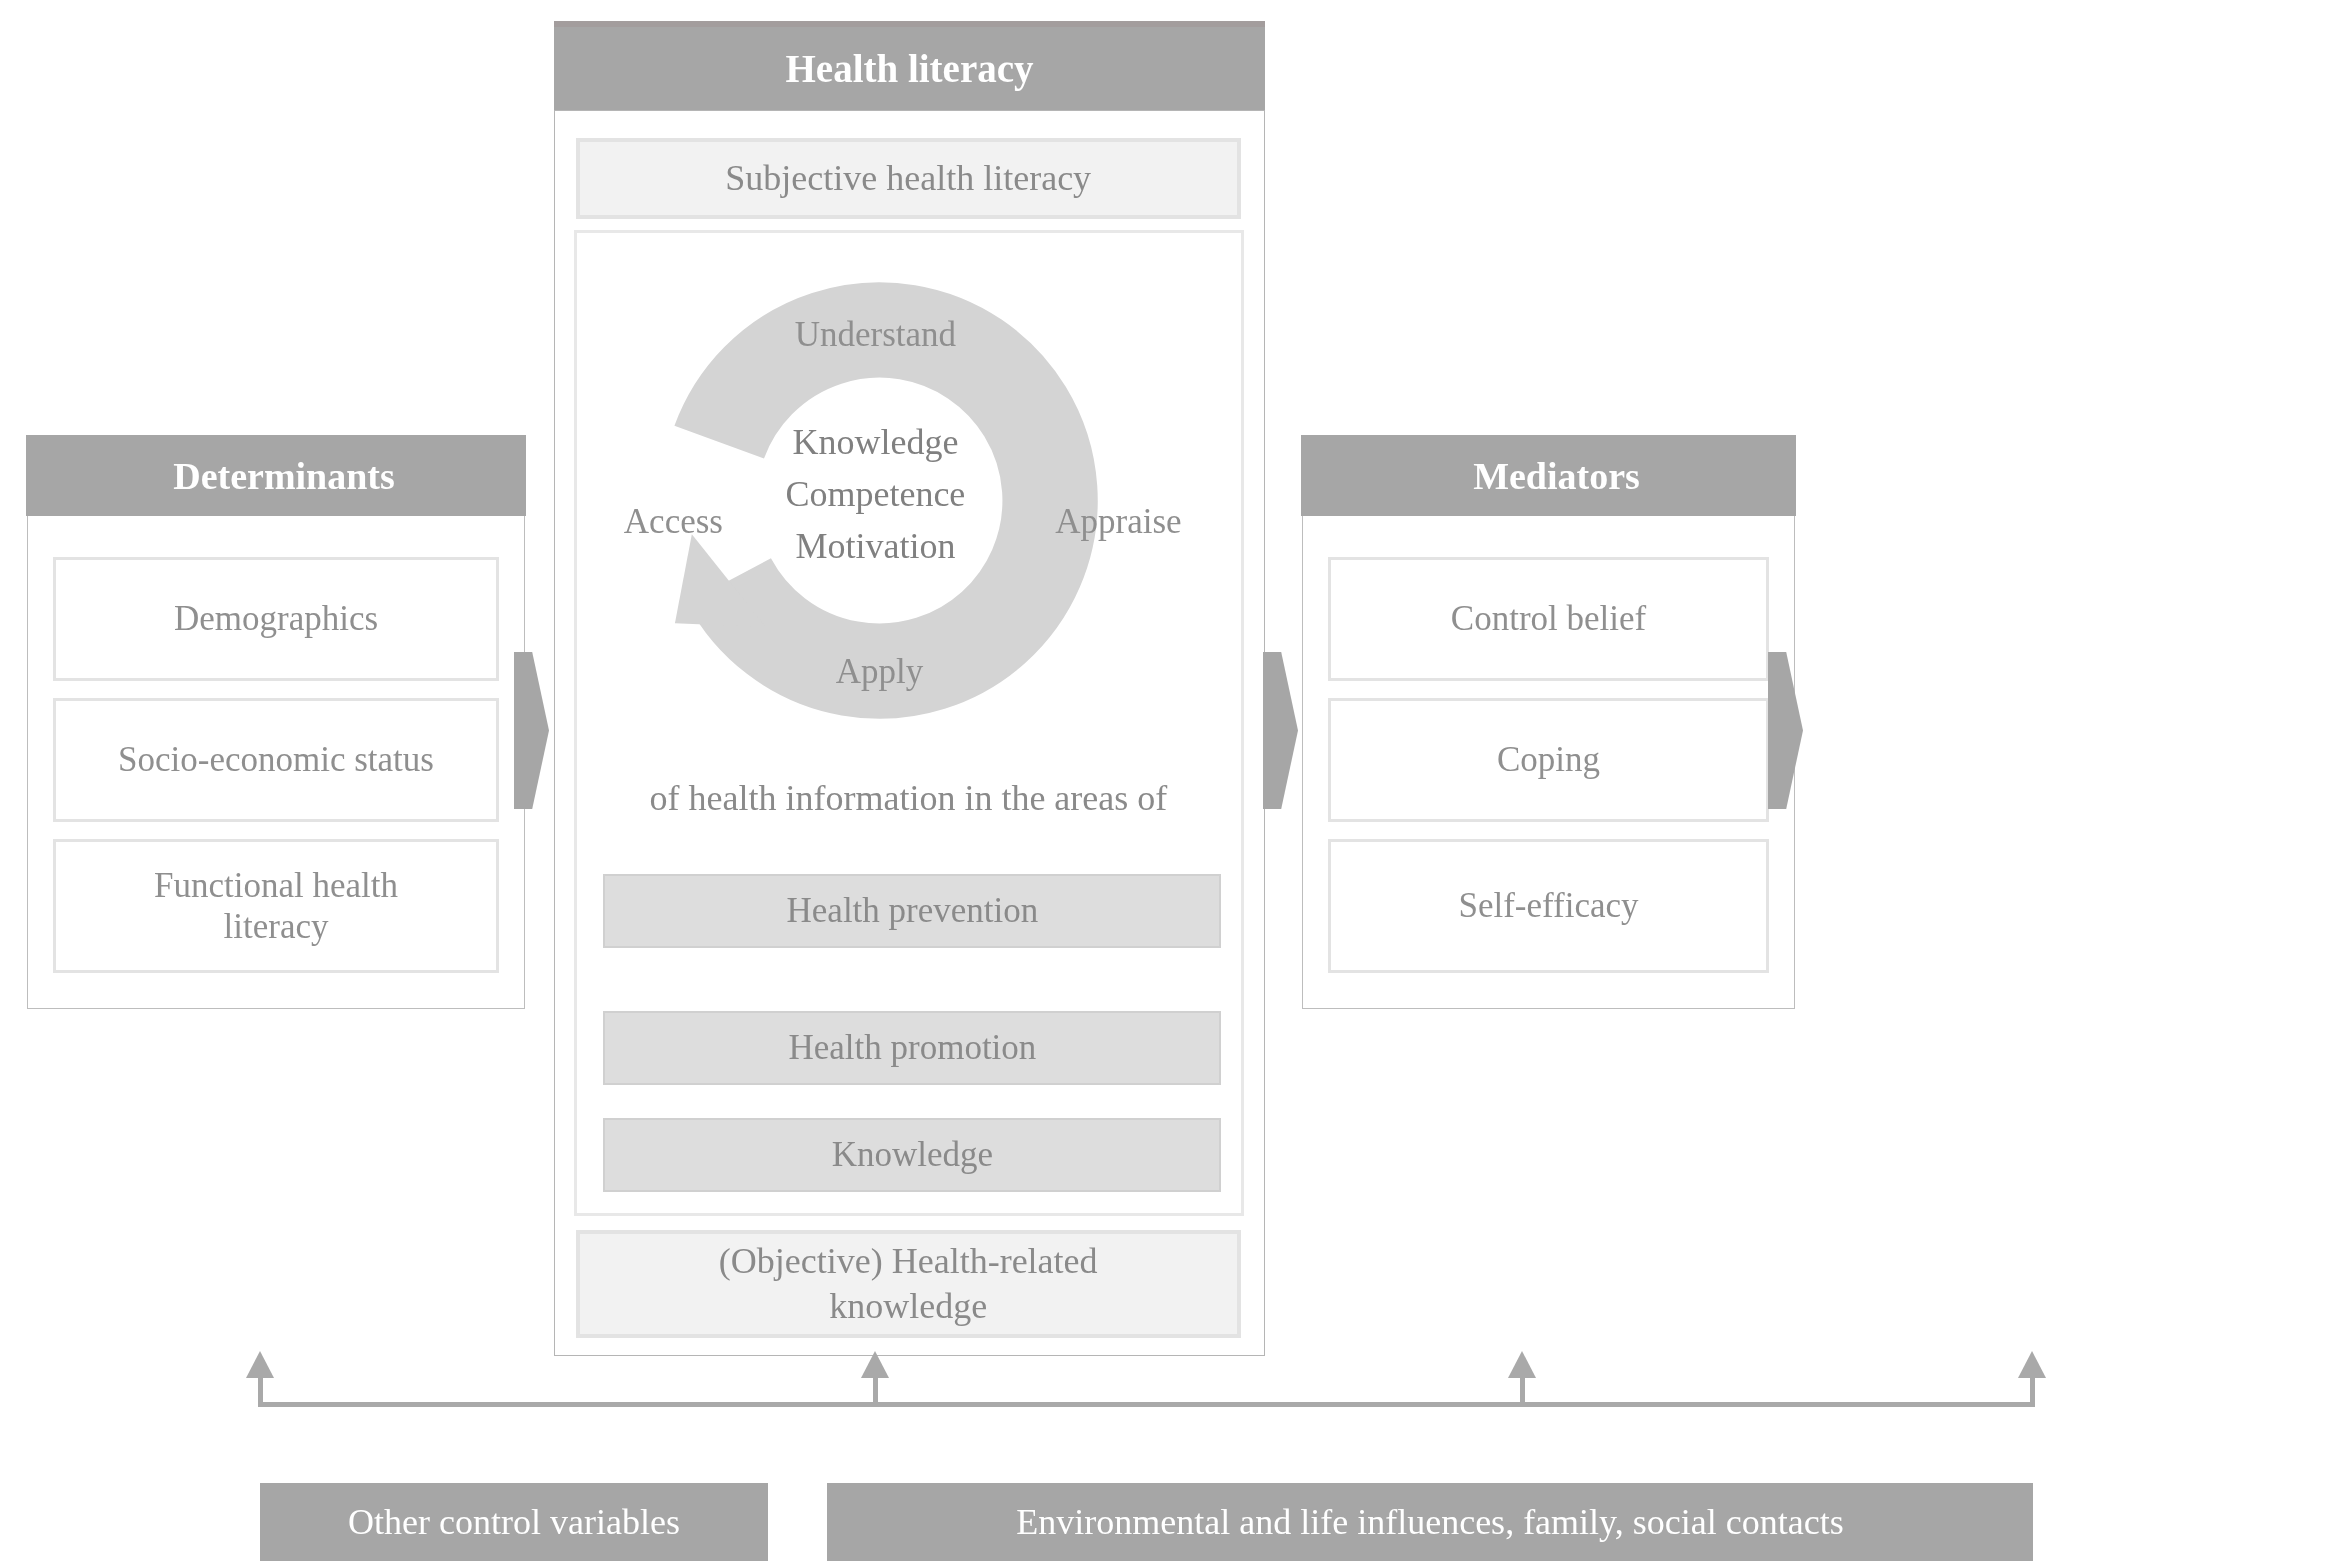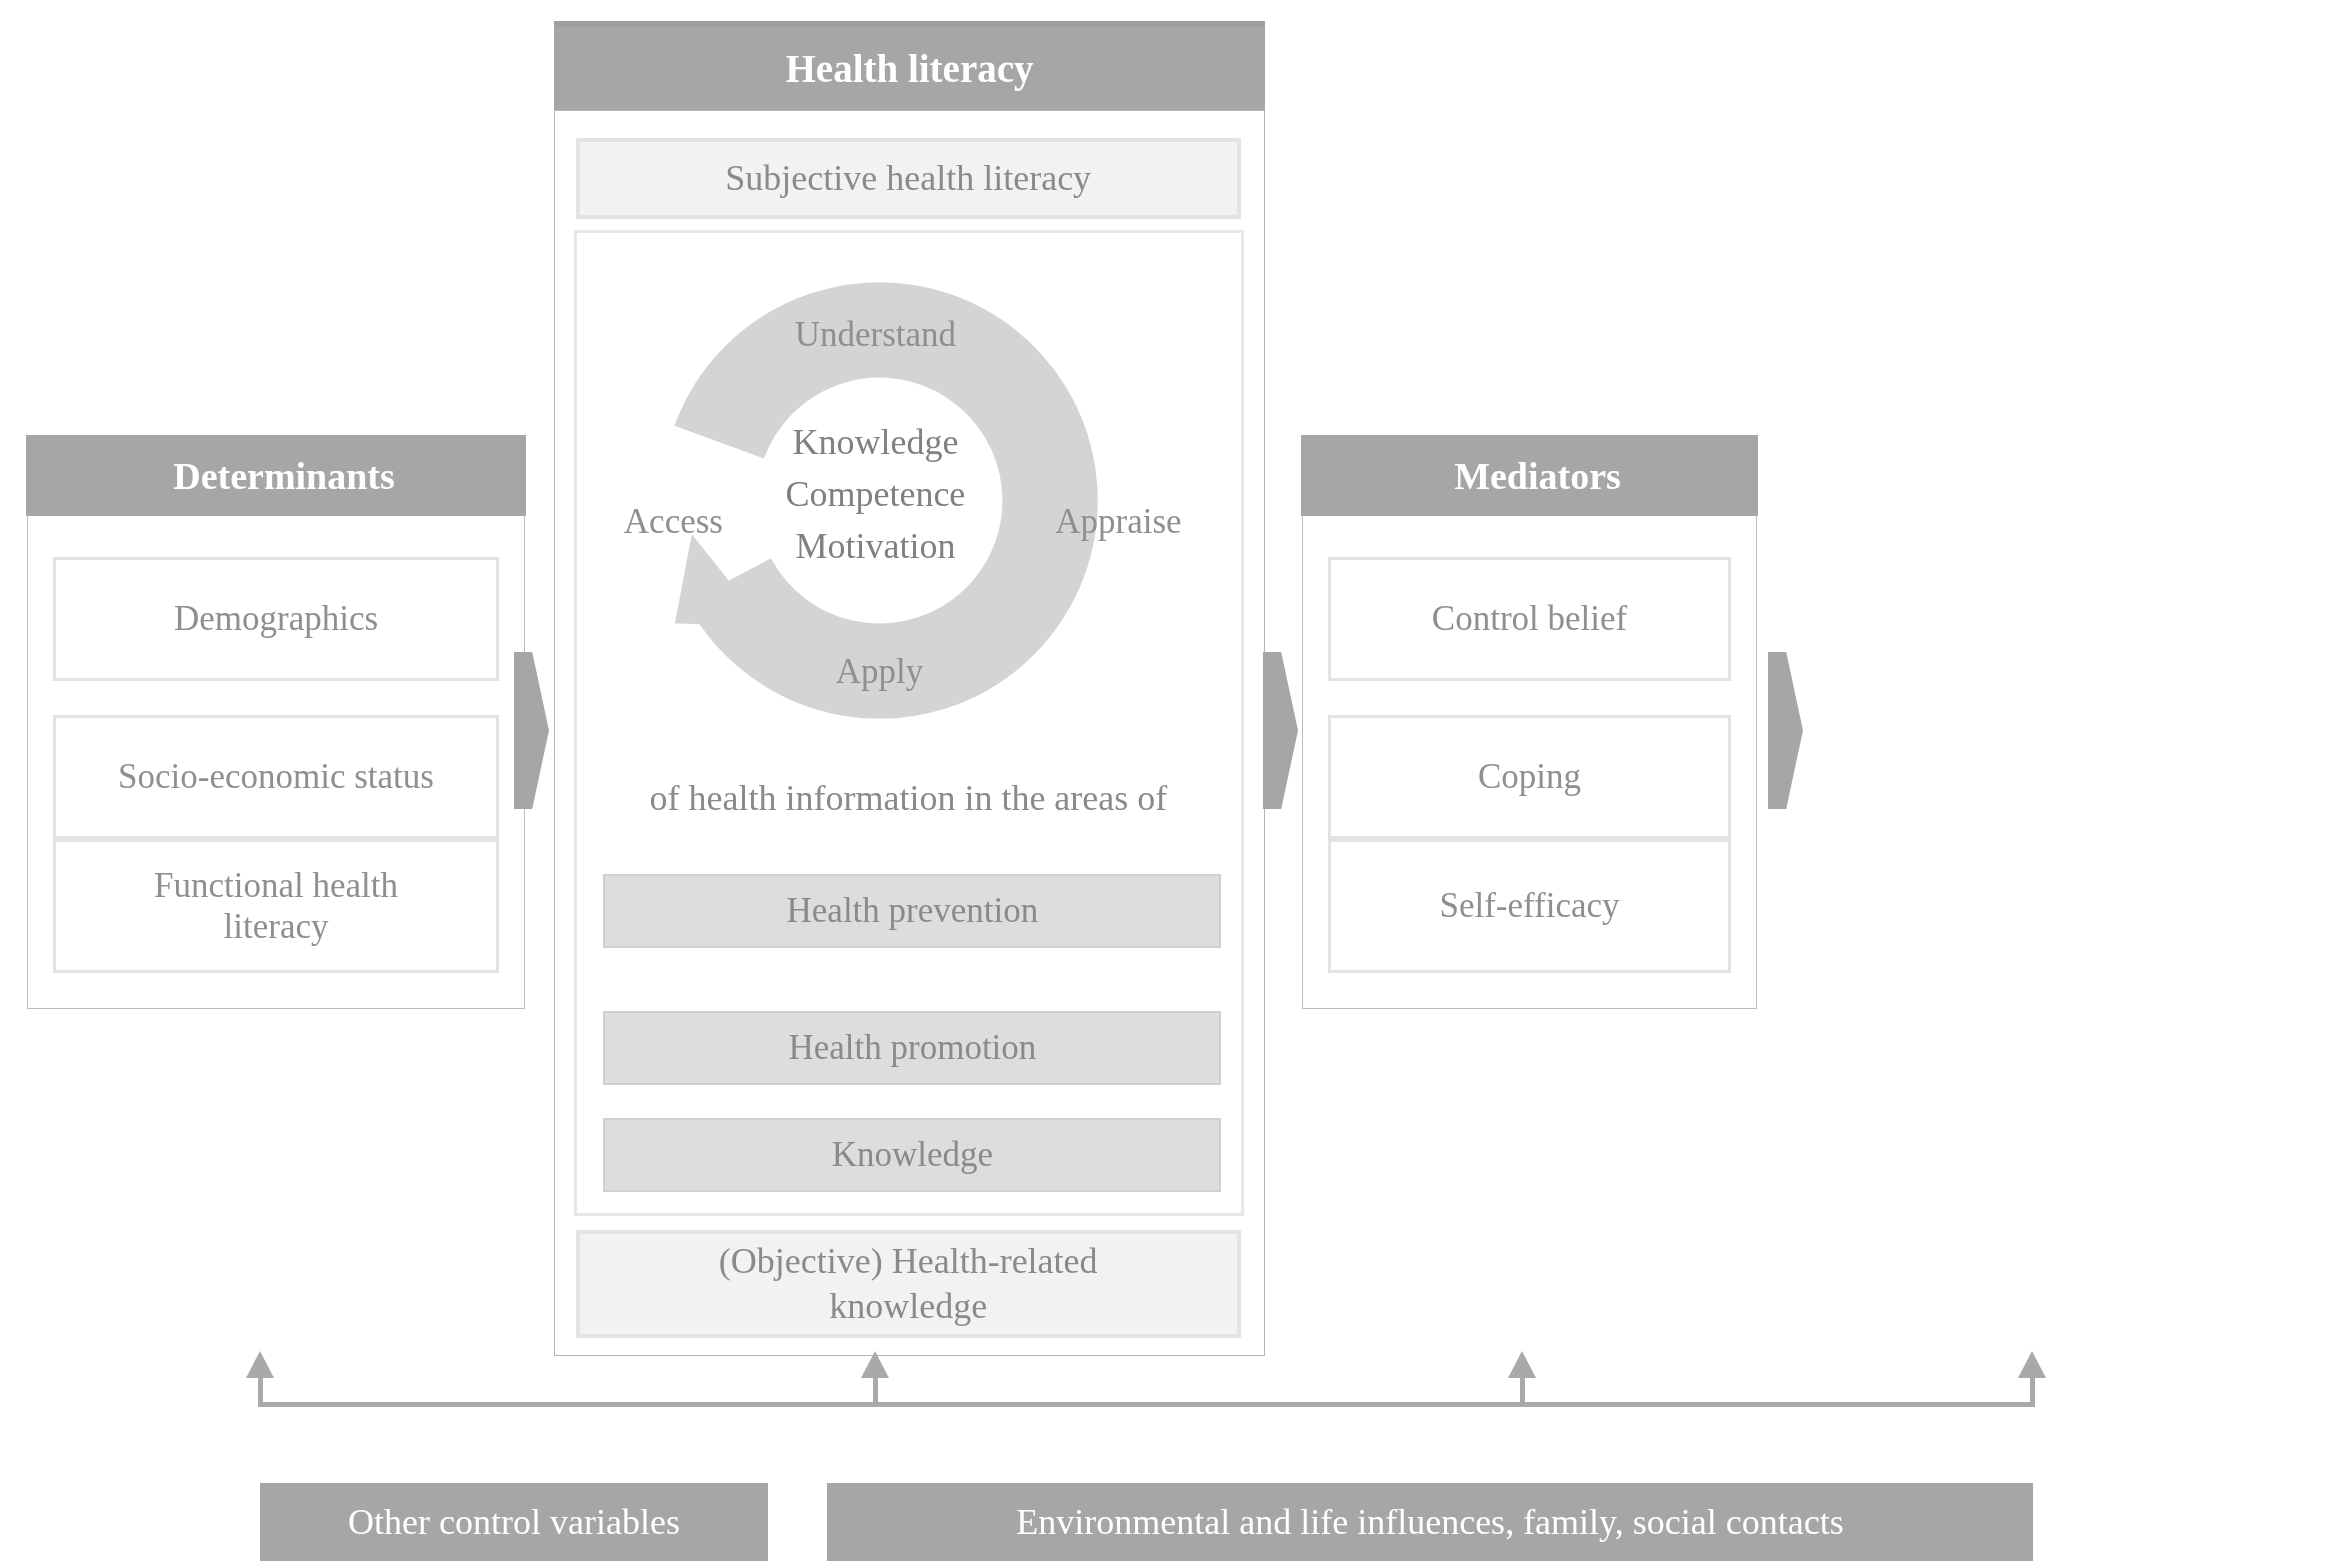--- a/index.html
+++ b/index.html
@@ -32,21 +32,21 @@
     background:#ffffff;
     border:3.1px solid #e3e3e3;
     box-sizing:border-box;
     color:#8f8f8f;
     font-size:35px;
     display:flex;align-items:center;justify-content:center;
     text-align:center;
     line-height:1.18;
   }
   .row1{top:120px;height:124px;}
-  .row2{top:278px;height:124px;}
+  .row2{top:261px;height:124px;}
   .row3{top:402px;height:134px;}
   .wrap-narrow span{display:inline-block;max-width:301px;}
   
   .hl-header{
     position:absolute;left:554px;top:21px;width:711px;height:89px;
     background:#a6a6a6;color:#ffffff;font-weight:bold;font-size:39px;
     display:flex;align-items:center;justify-content:center;
     box-sizing:border-box;border-top:6.3px solid #a39d9d;
   }
   .hl-panel{
@@ -164,21 +164,21 @@
       </div>
     </div>
 
     <div class="soft-box" style="top:1119px;height:108px;">
       <span style="max-width:489px;">(Objective) Health-related knowledge</span>
     </div>
   </div>
 
   <div class="chev" style="left:1263px;"></div>
 
-  <div class="panel" style="left:1302px;top:436px;width:455px;height:573px;">
+  <div class="panel" style="left:1302px;top:436px;width:493px;height:573px;">
     <div class="panel-header">
       <span>Mediators</span>
     </div>
     <div class="item row1">
       <span>Control belief</span>
     </div>
     <div class="item row2">
       <span>Coping</span>
     </div>
     <div class="item row3">

